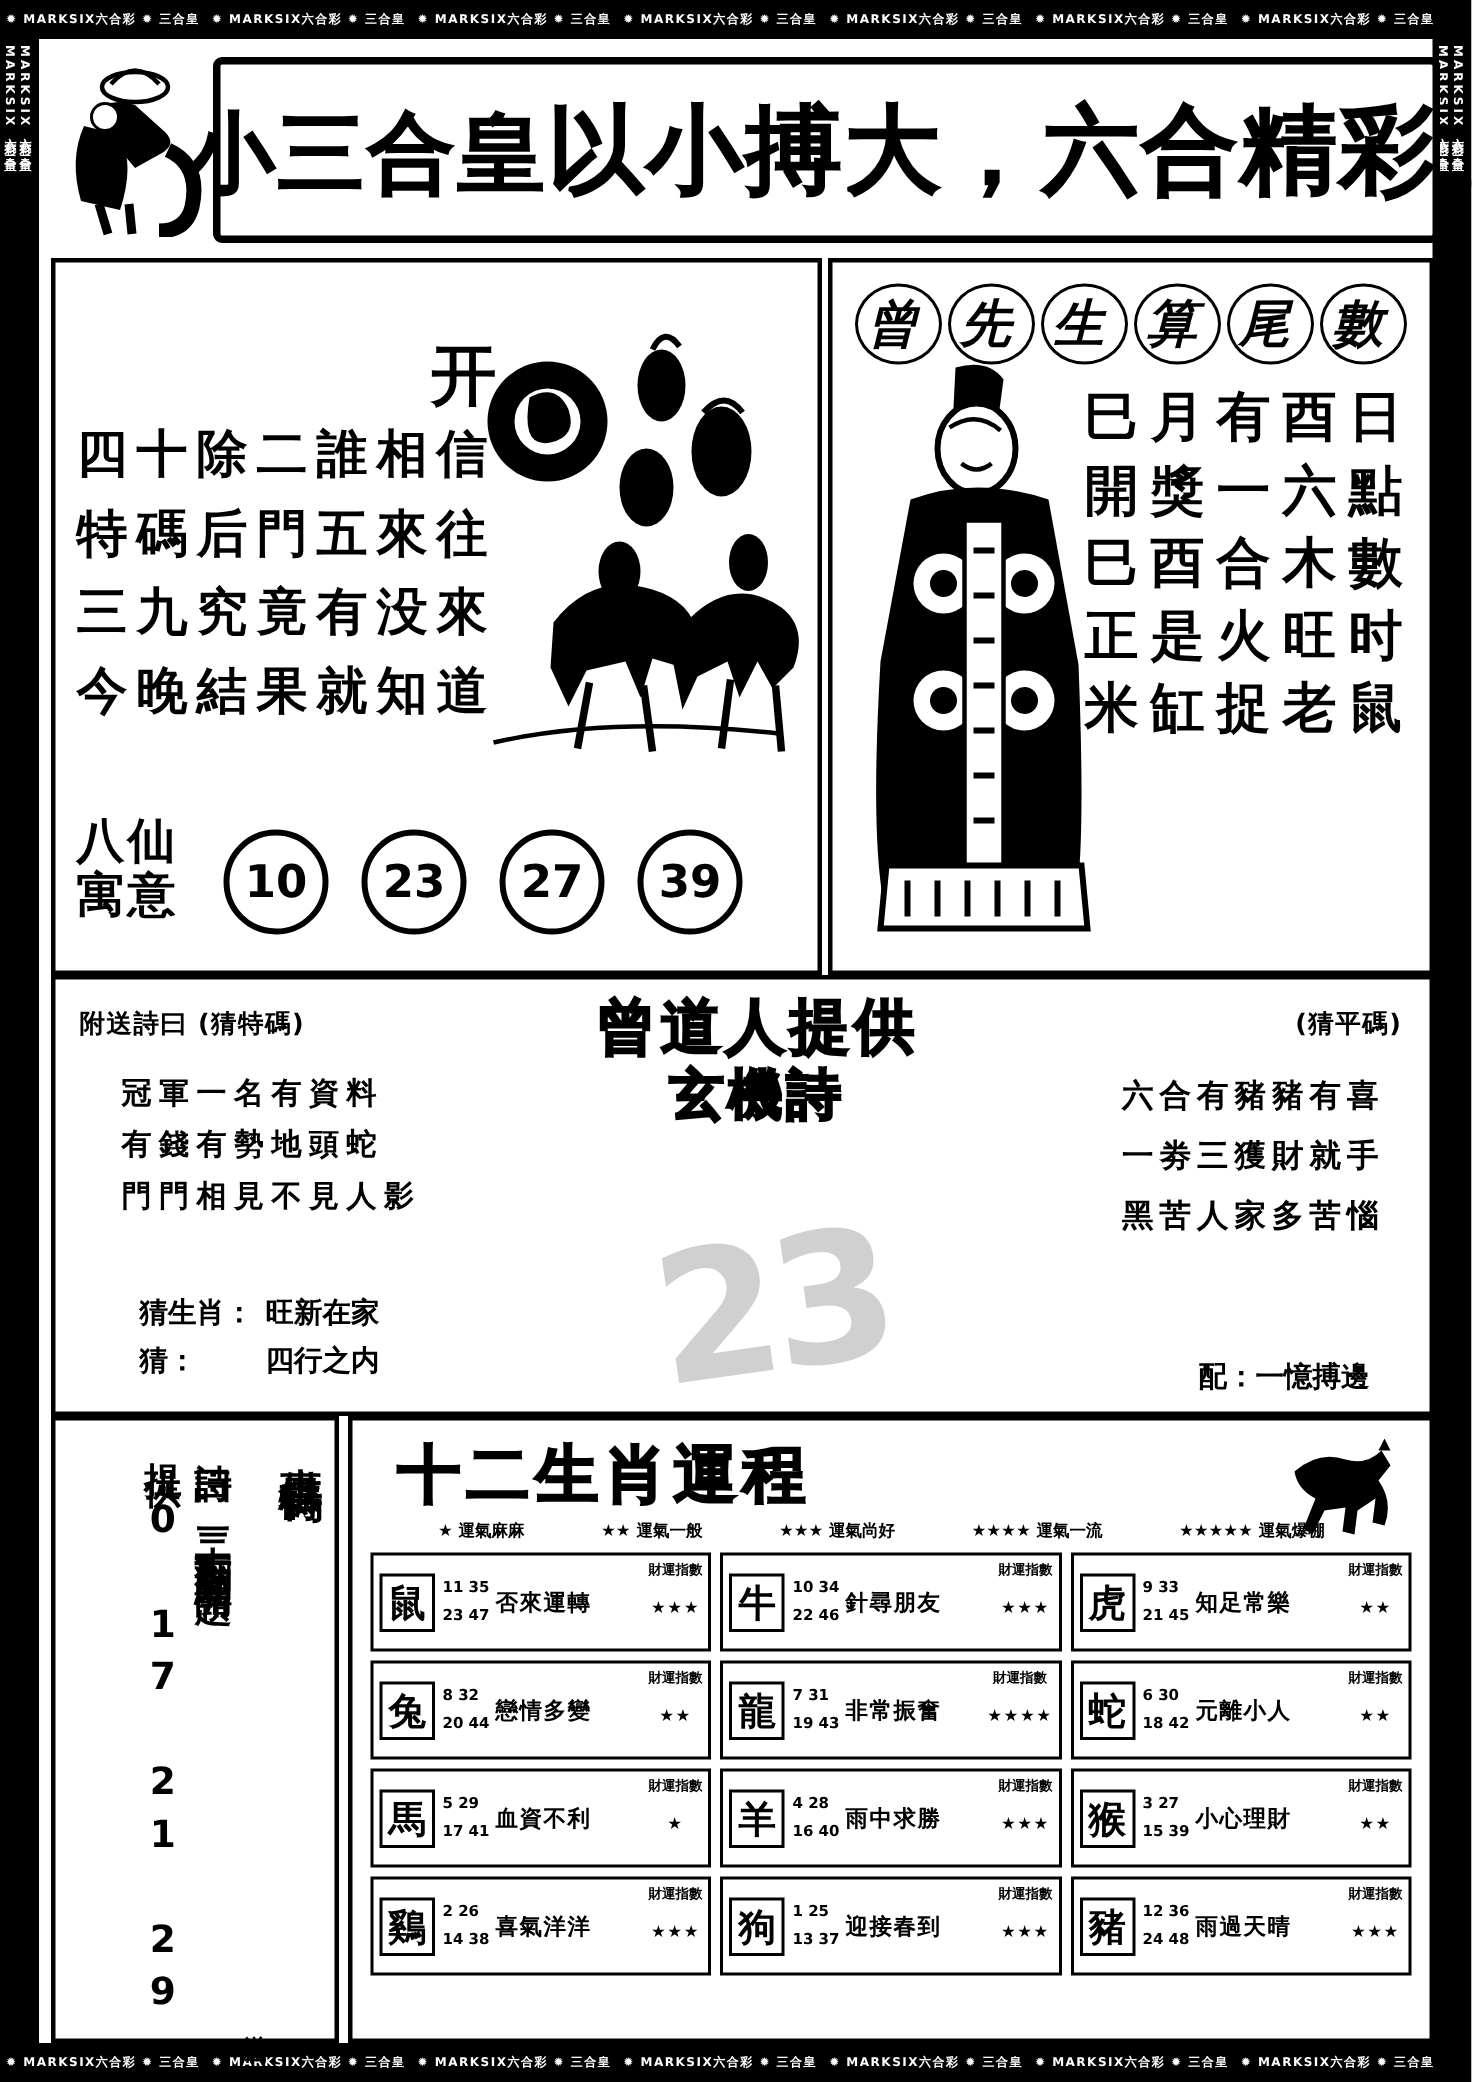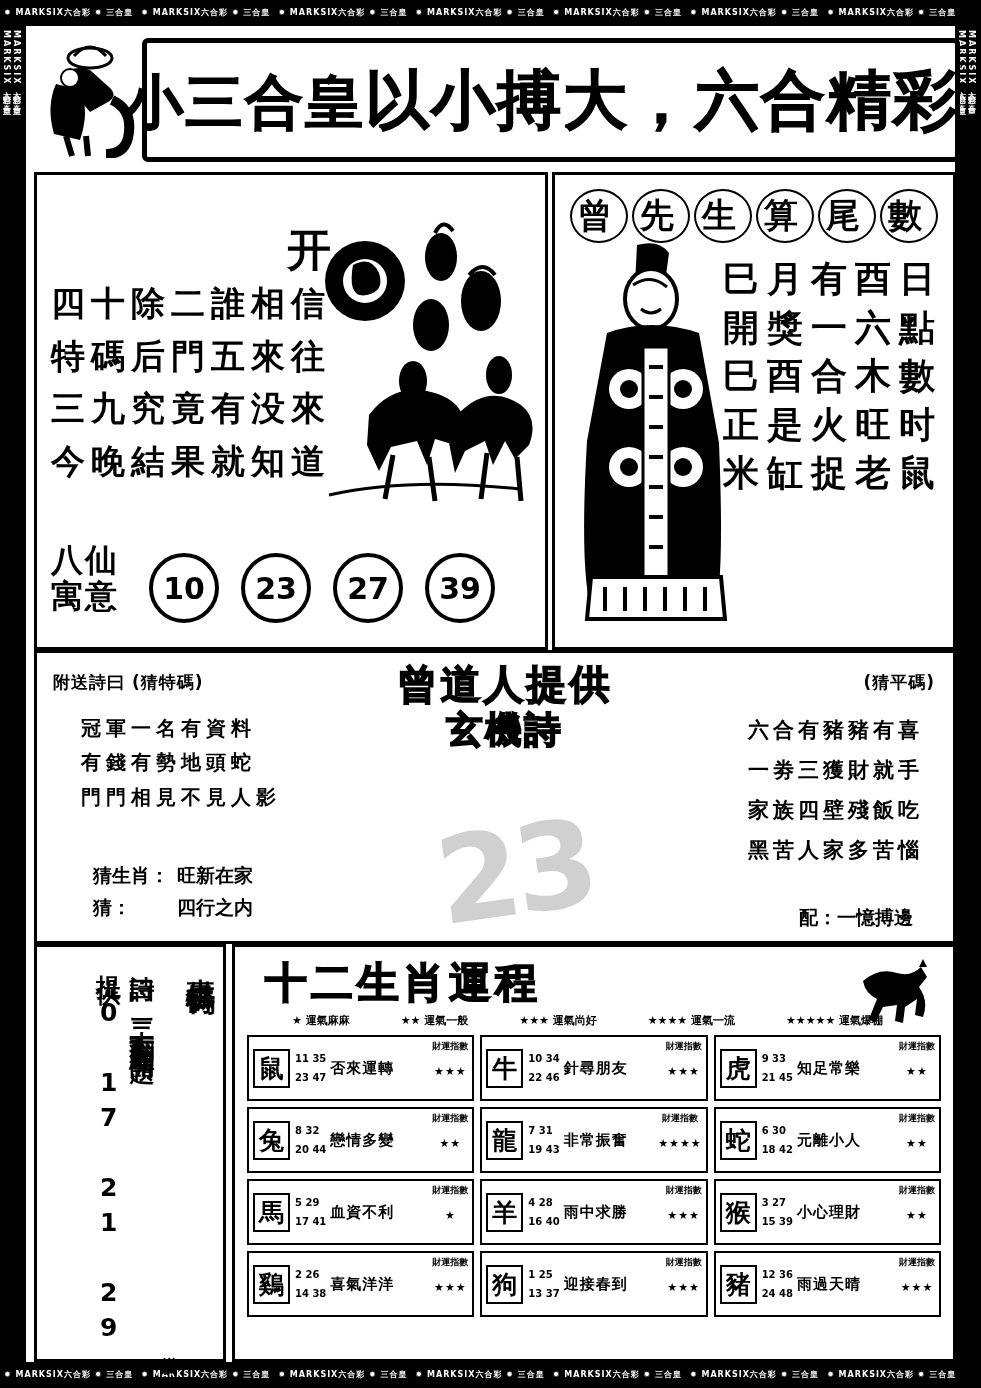--- a/index.html
+++ b/index.html
@@ -31,21 +31,21 @@
   .poem-left{position:absolute;left:14px;top:102px;width:262px;}
   .poem-left div{font-size:34px;font-weight:bold;letter-spacing:6px;line-height:1.55;white-space:nowrap;}
 
   .art-left{position:absolute;right:6px;top:30px;width:230px;height:320px;}
   .kai-mark{position:absolute;left:250px;top:46px;font-size:44px;font-weight:bold;letter-spacing:4px;}
 
   .balls-label{position:absolute;left:14px;top:368px;font-size:32px;font-weight:bold;line-height:1.12;letter-spacing:2px;}
   .balls{position:absolute;left:112px;top:378px;display:flex;gap:22px;}
   .ball{width:62px;height:62px;border:4px solid #000;border-radius:50%;display:flex;align-items:center;justify-content:center;font-size:30px;font-weight:bold;}
 
-  .r-title{position:absolute;left:0;top:14px;width:100%;text-align:center;font-size:34px;font-weight:bold;letter-spacing:8px;}
+  .r-title{position:absolute;left:0;top:14px;width:100%;text-align:center;font-size:34px;font-weight:bold;letter-spacing:8px;font-style:italic;}
   .r-title span{display:inline-block;border:2px solid #000;border-radius:50%;padding:2px 6px;margin:0 2px;}
   .sage{position:absolute;left:16px;top:62px;width:170px;height:390px;}
   .r-poem{position:absolute;right:10px;top:80px;width:260px;}
   .r-poem div{font-size:36px;font-weight:bold;letter-spacing:8px;line-height:1.35;white-space:nowrap;text-align:right;}
 
   
   .panel-mid{left:34px;top:650px;width:916px;height:288px;}
   .mid-h-left{position:absolute;left:16px;top:18px;font-size:17px;font-weight:bold;letter-spacing:1px;}
   .mid-h-right{position:absolute;right:18px;top:18px;font-size:17px;font-weight:bold;letter-spacing:1px;}
   .mid-banner{position:absolute;left:268px;top:4px;width:400px;text-align:center;}
@@ -214,21 +214,20 @@
     </div>
     <div class="watermark">23</div>
     <div class="mid-left-poem">
       <div>冠軍一名有資料</div>
       <div>有錢有勢地頭蛇</div>
       <div>門門相見不見人影</div>
     </div>
     <div class="mid-right-poem">
       <div>六合有豬豬有喜</div>
       <div>一劵三獲財就手</div>
-      <div>家族四壁殘飯吃</div>
       <div>黑苦人家多苦惱</div>
     </div>
     <div class="mid-foot-l">
       <div><span class="k">猜生肖：</span><span>旺新在家</span></div>
       <div><span class="k">猜：</span><span>四行之内</span></div>
     </div>
     <div class="mid-foot-r">配：一憶搏邊</div>
   </div>
 
   <div class="panel panel-bl">

